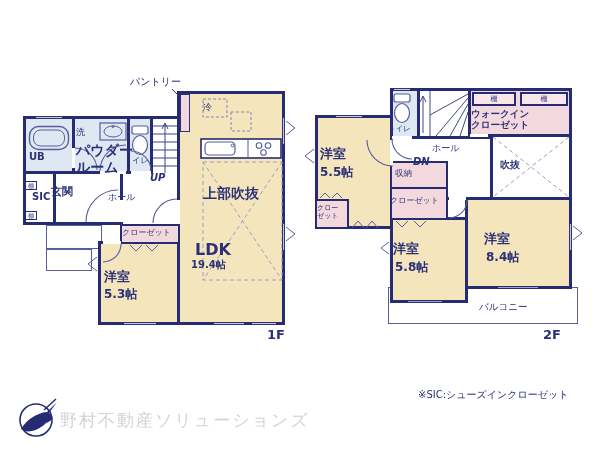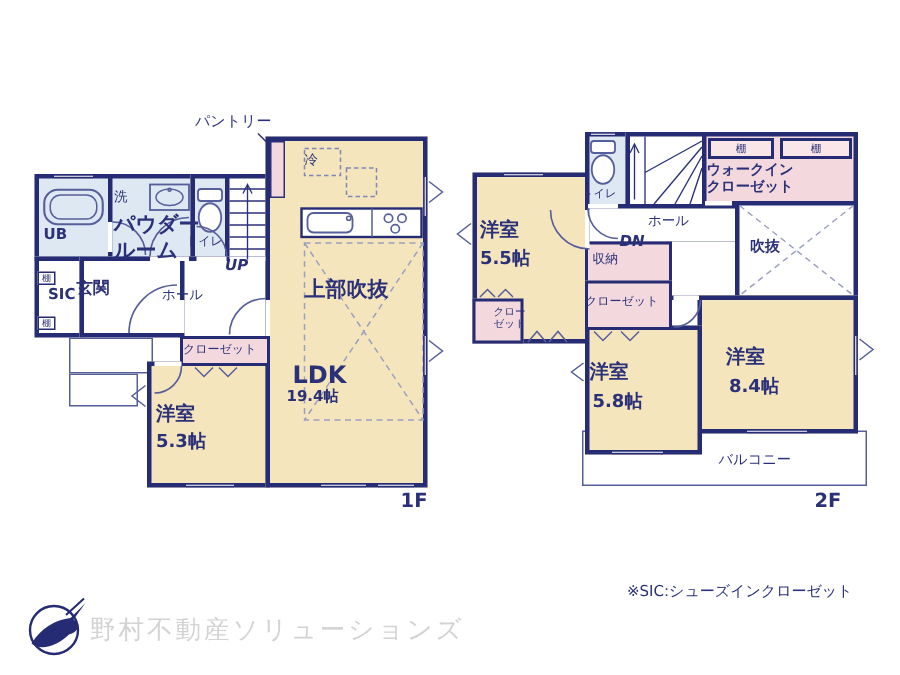--- a/index.html
+++ b/index.html
@@ -248,21 +248,21 @@
   <div class="lbl" style="left:432px;top:143px;width:50px;font-size:9px;">ホール</div>
   <div class="lbl b" style="left:471px;top:108px;width:98px;font-size:9.5px;">
     <span>ウォークイン</span><br>
     <span>クローゼット</span>
   </div>
   <div class="lbl b" style="left:500px;top:159px;width:60px;font-size:10px;">吹抜</div>
   <div class="lbl b" style="left:320px;top:146px;width:70px;font-size:13px;">洋室</div>
   <div class="lbl b" style="left:320px;top:165px;width:70px;font-size:12px;">5.5帖</div>
   <div class="lbl" style="left:395px;top:168px;width:48px;font-size:8.5px;">収納</div>
   <div class="lbl" style="left:390px;top:196px;width:56px;font-size:8px;">クローゼット</div>
-  <div class="lbl" style="left:317px;top:204px;width:22px;font-size:7px;padding-left:12px;">
+  <div class="lbl" style="left:317px;top:204px;width:22px;font-size:7px;">
     <span>クロー</span><br>
     <span>ゼット</span>
   </div>
   <div class="lbl b" style="left:393px;top:241px;width:70px;font-size:13px;">洋室</div>
   <div class="lbl b" style="left:395px;top:260px;width:70px;font-size:12px;">5.8帖</div>
   <div class="lbl b" style="left:484px;top:231px;width:70px;font-size:13px;">洋室</div>
   <div class="lbl b" style="left:486px;top:250px;width:70px;font-size:12px;">8.4帖</div>
   <div class="lbl" style="left:479px;top:301px;width:80px;font-size:9.5px;">バルコニー</div>
   <div class="lbl b" style="left:532px;top:327px;width:40px;font-size:13px;text-align:center;">2F</div>
 

